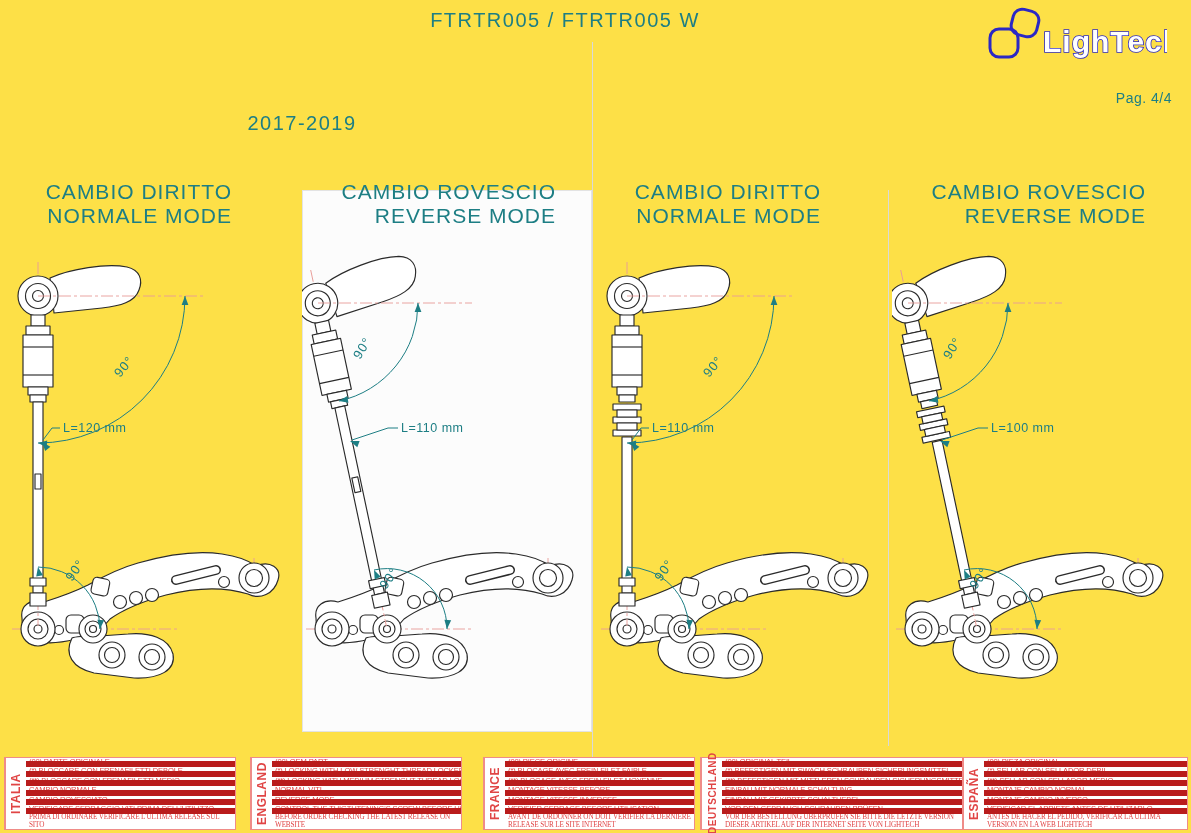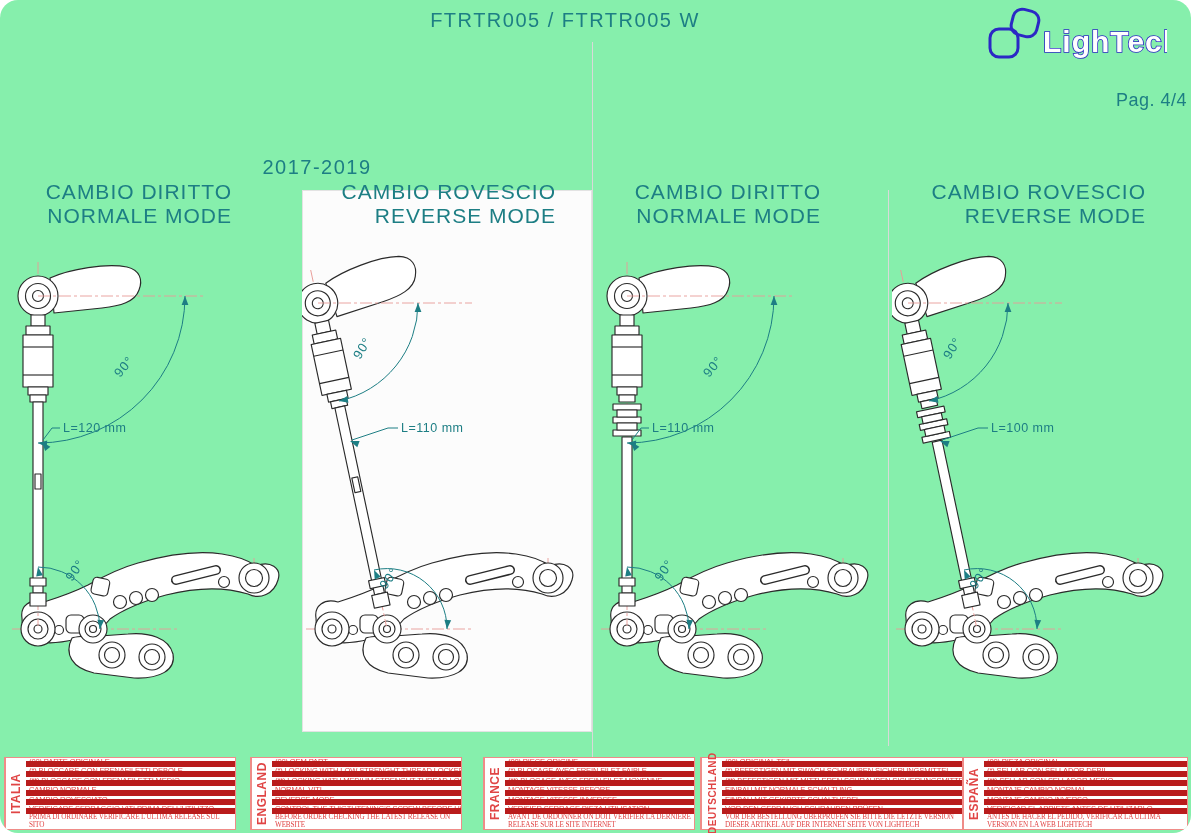--- a/index.html
+++ b/index.html
@@ -1,24 +1,24 @@
 <!DOCTYPE html>
 <html><head>
 <meta charset="utf-8">
 <style>
   html,body{margin:0;padding:0;background:#fff;}
-  .page{position:relative;width:1191px;height:833px;background:#86efac;overflow:hidden;
-        font-family:"Liberation Sans",sans-serif;border-radius:18px;}
+  .page{position:relative;width:1191px;height:833px;background:#fde047;overflow:hidden;
+        font-family:"Liberation Sans",sans-serif;}
   .page-title{position:absolute;top:9px;left:0;width:1130px;text-align:center;
         font-size:20px;letter-spacing:1.5px;color:#1d7e84;}
-  .pagenum{position:absolute;top:90px;right:4px;font-size:18px;letter-spacing:.5px;color:#1d7e84;}
+  .pagenum{position:absolute;top:90px;right:19px;font-size:14px;letter-spacing:.5px;color:#1d7e84;}
   .logo{position:absolute;top:6px;right:24px;}
   .year{position:absolute;top:112px;width:300px;text-align:center;font-size:20px;
         letter-spacing:1.5px;color:#1d7e84;}
-  .year1{left:167px;margin-top:44px;} .year2{left:745px;}
+  .year1{left:152px;} .year2{left:745px;}
   .vdiv{position:absolute;width:1px;background:#d9d9d9;}
   .panel{position:absolute;left:302px;top:190px;width:290px;height:542px;
         background:#fcfcfc;border:1px solid #e3e3e3;box-sizing:border-box;}
   .col{position:absolute;top:180px;width:290px;height:568px;}
   .col-title{width:224px;text-align:right;font-size:21px;line-height:24px;
         letter-spacing:1px;color:#1d7e84;}
   svg.diagram{position:absolute;top:46px;left:0;width:290px;height:520px;}
   
   .ltable{position:absolute;top:757px;height:73px;display:flex;box-sizing:border-box;
         border:1px solid #ef8c88;background:#fff;}
@@ -369,21 +369,21 @@
       </div>
     </div>
   <div class="ltable" style="left:483px;width:212px">
       <div class="lt-head" style="font-size: 12px;">FRANCE</div>
       <div class="lt-rows">
         <div class="lt-row">(00) PIECE ORIGINE</div>
         <div class="lt-row">(*)   BLOCAGE AVEC FREIN FILET FAIBLE</div>
         <div class="lt-row">(**) BLOCAGE AVEC FREIN FILET MOYENNE</div>
         <div class="lt-row">MONTAGE VITESSE BEFORE</div>
         <div class="lt-row">MONTAGE VITESSE INVERSEE</div>
-        <div class="lt-row">VERIFIER SERRAGE PIEZA UTILISATION</div>
+        <div class="lt-row">VERIFIER SERRAGE BEFORE UTILISATION</div>
         <div class="lt-row lt-last">AVANT DE ORDONNER ON DOIT VÉRIFIER LA DERNIÈRE RELEASE SUR LE SITE INTERNET</div>
       </div>
     </div>
   <div class="ltable" style="left:700px;width:263px">
       <div class="lt-head" style="font-size: 10px;">DEUTSCHLAND</div>
       <div class="lt-rows">
         <div class="lt-row">(00) ORIGINAL TEIL</div>
         <div class="lt-row">(*)   BEFESTIGEN MIT SWACH SCHRAUBEN SICHERUNGSMITTEL</div>
         <div class="lt-row">(**) BEFESTIGEN MIT MITTLEREN SCHRAUBEN SICHERUNGSMITTEL</div>
         <div class="lt-row">EINBAU MIT NORMALE SCHALTUNG</div>

